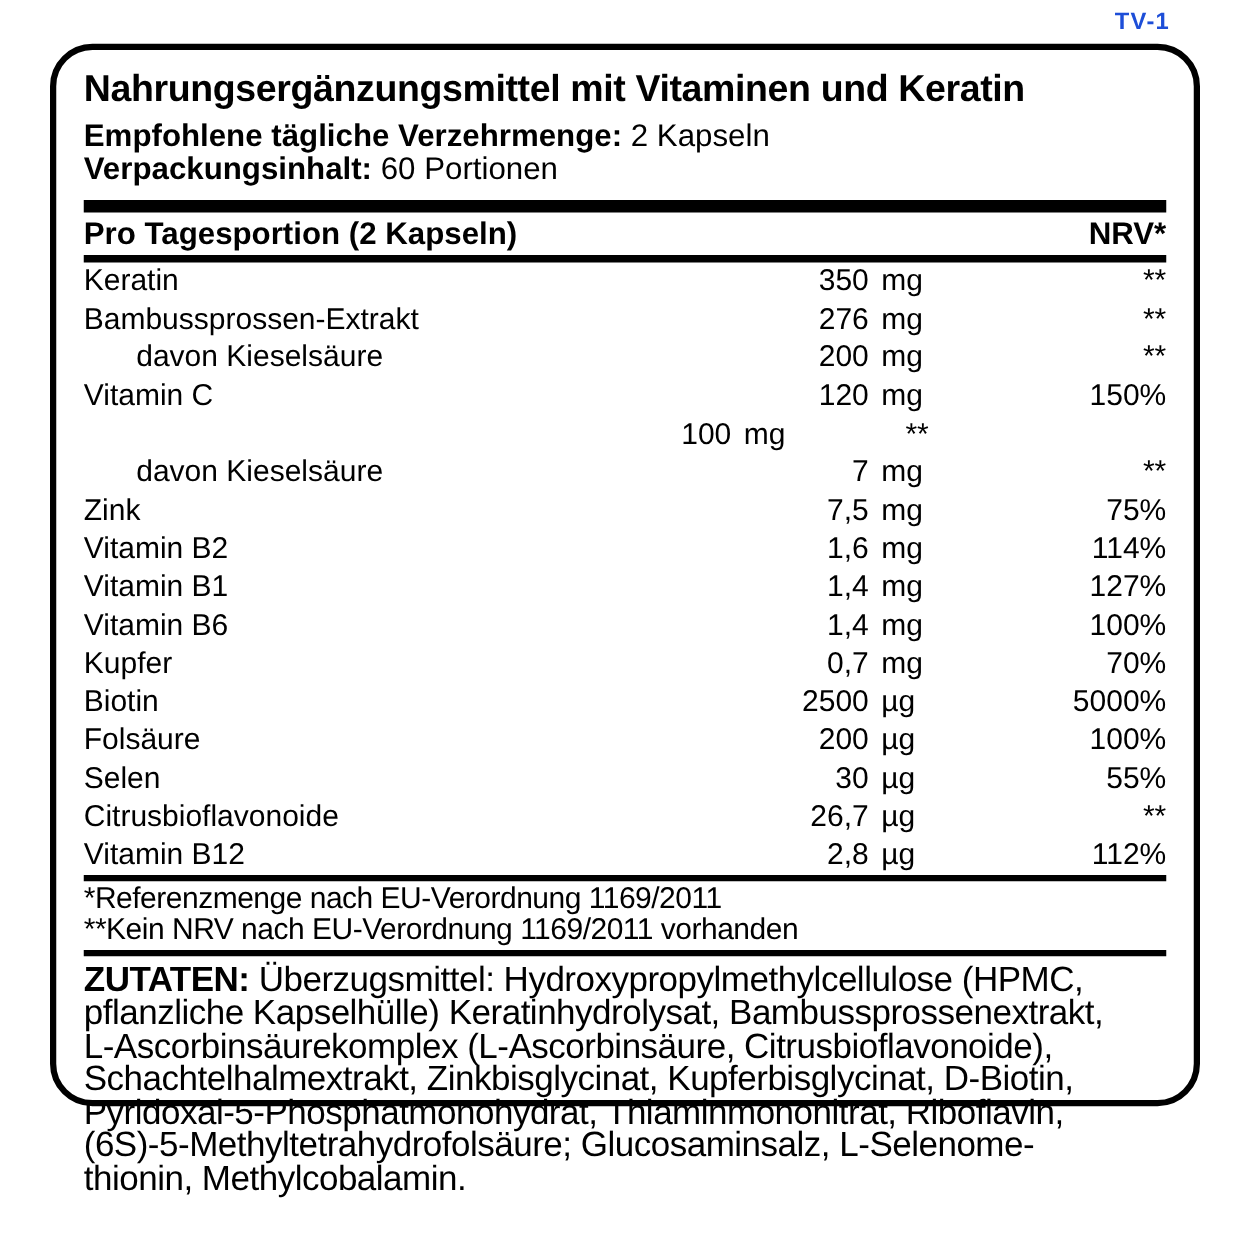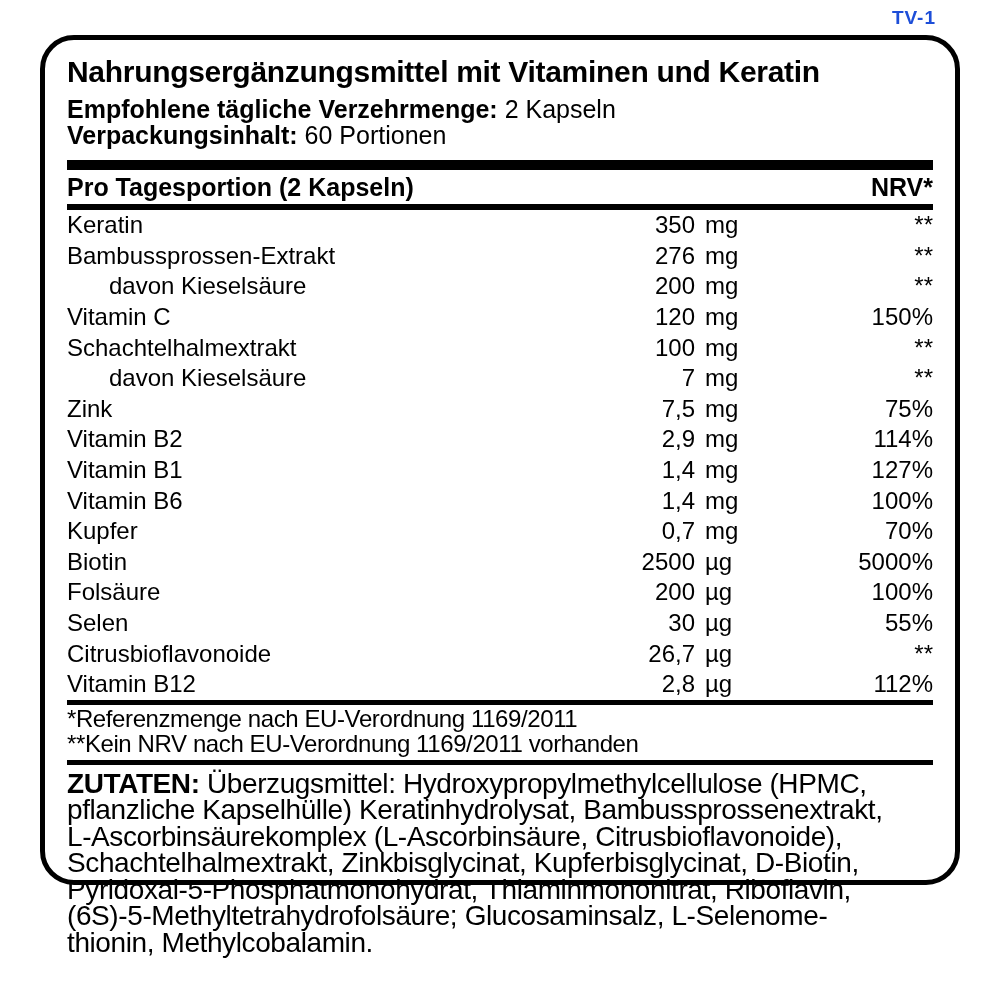--- a/index.html
+++ b/index.html
@@ -118,40 +118,39 @@
           <span class="unit">mg</span>
           <span class="nrv">**</span>
         </div>
         <div class="row">
           <span class="nutrient-label">Vitamin C</span>
           <span class="val">120</span>
           <span class="unit">mg</span>
           <span class="nrv">150%</span>
         </div>
         <div class="row">
-          <span class="nutrient-label">Schachtelhalmextrakt</span>
           <span class="val">100</span>
           <span class="unit">mg</span>
           <span class="nrv">**</span>
         </div>
         <div class="row indent">
           <span class="nutrient-label">davon Kieselsäure</span>
           <span class="val">7</span>
           <span class="unit">mg</span>
           <span class="nrv">**</span>
         </div>
         <div class="row">
           <span class="nutrient-label">Zink</span>
           <span class="val">7,5</span>
           <span class="unit">mg</span>
           <span class="nrv">75%</span>
         </div>
         <div class="row">
           <span class="nutrient-label">Vitamin B2</span>
-          <span class="val">2,9</span>
+          <span class="val">1,6</span>
           <span class="unit">mg</span>
           <span class="nrv">114%</span>
         </div>
         <div class="row">
           <span class="nutrient-label">Vitamin B1</span>
           <span class="val">1,4</span>
           <span class="unit">mg</span>
           <span class="nrv">127%</span>
         </div>
         <div class="row">

